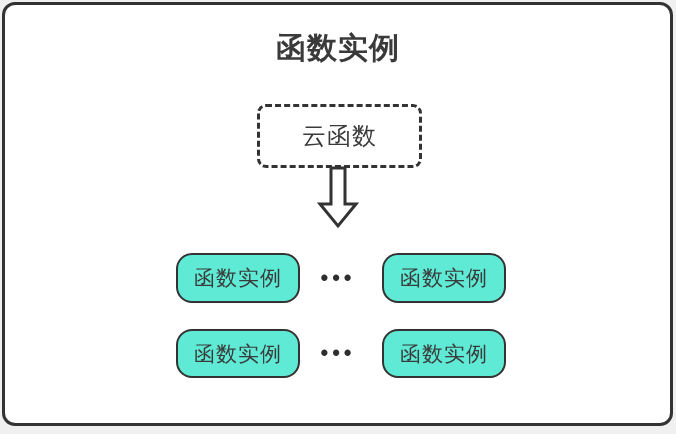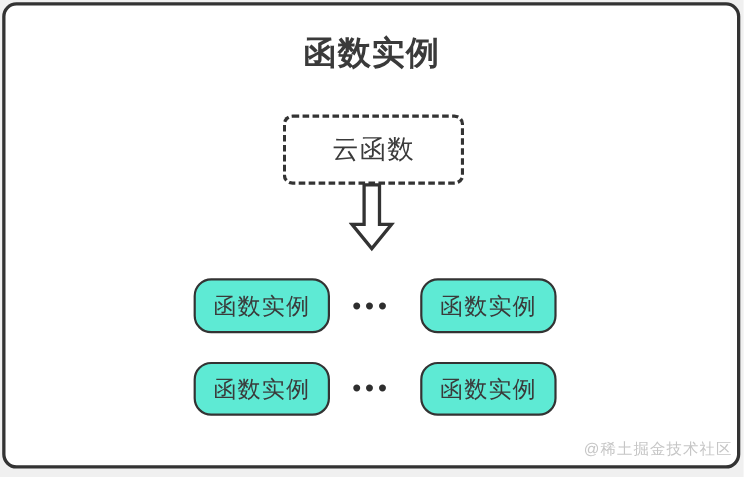--- a/index.html
+++ b/index.html
@@ -131,15 +131,14 @@
   <div class="instance-box box-r2-left">
     <span>函数实例</span>
   </div>
 
   <div class="dots dots-row2">•••</div>
 
   <div class="instance-box box-r2-right">
     <span>函数实例</span>
   </div>
 
-  <div class="watermark">@稀土掘金技术社区</div>
 
 </div>
 
 </body></html>

